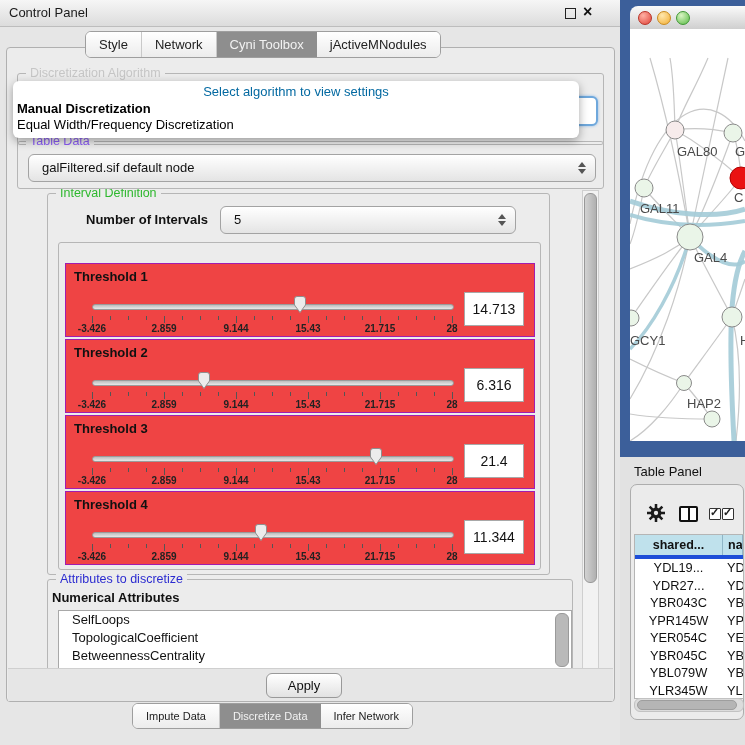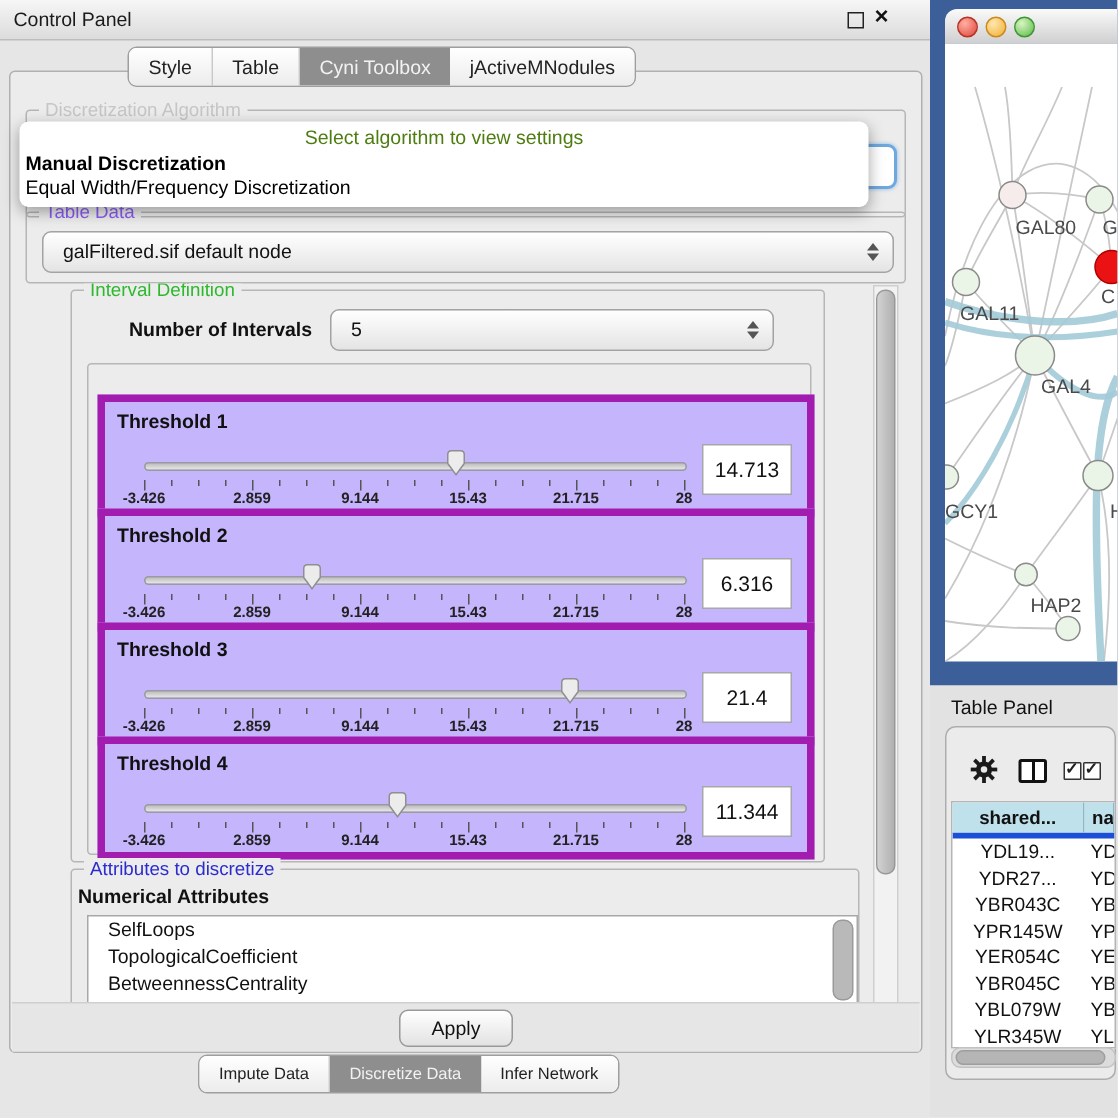--- a/index.html
+++ b/index.html
@@ -35,21 +35,21 @@
   .gtitle.faint{color:#c6c6c6;}
 
   #algorithm-group{left:10px;top:25px;width:585px;height:70px;}
   #algorithm-combo{position:absolute;left:10px;top:22px;width:566px;height:26px;background:#fff;
                    border:2px solid #6fa8dc;border-radius:6px;box-shadow:0 0 3px #8cb8e6;}
 
   
   #algo-popup{left:6px;top:33px;width:566px;height:57px;background:#fff;border-radius:6px;
               box-shadow:0 3px 10px rgba(0,0,0,.35);z-index:10;}
   #algo-popup-header{position:absolute;left:0;top:3px;width:100%;text-align:center;
-                     font-size:13px;color:#4d7c0f;}
+                     font-size:13px;color:#0369a1;}
   .popup-option{position:absolute;left:3px;width:558px;height:15px;font-size:13px;color:#000;
                 padding-left:1px;line-height:15px;}
   .popup-option.sel{font-weight:bold;}
 
   #tabledata-group{left:10px;top:93px;width:585px;height:46px;}
   .combo{position:absolute;background:linear-gradient(#ffffff,#e4e4e4);border:1px solid #a3a3a3;
          border-radius:6px;font-size:13px;color:#111;}
   .combo .cv{position:absolute;left:13px;top:0;line-height:26px;}
   .stepper{position:absolute;right:9px;top:50%;transform:translateY(-50%);width:8px;height:12px;}
   .stepper::before{content:"";position:absolute;left:0;top:0;border-left:4px solid transparent;
@@ -58,21 +58,21 @@
                   border-right:4px solid transparent;border-top:5px solid #555;}
   #tabledata-combo{left:10px;top:12px;width:566px;height:26px;}
 
   
   #scrollarea{left:34px;top:141px;width:538px;height:479px;overflow:hidden;}
   #interval-group{left:6px;top:4px;width:501px;height:380px;}
   #intervals-label{left:38px;top:18px;font-size:13px;font-weight:bold;color:#111;}
   #intervals-combo{left:172px;top:12px;width:294px;height:26px;}
 
   #thresholds-group{left:10px;top:48px;width:481px;height:326px;}
-  .th-panel{position:absolute;left:6px;width:468px;height:72px;border:5px solid #a21caf;background:#c4b5fd;}
+  .th-panel{position:absolute;left:6px;width:468px;height:72px;border:1px solid #a21caf;background:#ef4444;}
   .th-label{position:absolute;left:8px;top:5px;font-size:13px;font-weight:bold;color:#111;}
   .track{position:absolute;left:26px;top:40px;width:360px;height:4px;
          background:linear-gradient(#bdbdbd,#e8e8e8);border:1px solid #9b9b9b;border-radius:3px;}
   .tick{position:absolute;top:52px;width:1px;background:#555;height:4px;}
   .tick.major{height:7px;}
   .tlab{position:absolute;top:59px;transform:translateX(-50%);font-size:10px;font-weight:bold;color:#222;}
   .thumb{position:absolute;top:31px;width:16px;height:19px;}
   .th-value{position:absolute;left:398px;top:28px;width:58px;height:32px;background:#fff;
             border:1px solid #a8a8a8;text-align:center;line-height:32px;font-size:14px;color:#111;}
 
@@ -139,21 +139,21 @@
       <div id="cp-title" class="abs">Control Panel</div>
       <div id="float-icon" class="abs"></div>
       <div id="close-icon" class="abs">×</div>
     </div>
 
     <div id="top-tabs" class="abs">
         <div class="tab">
           <span>Style</span>
         </div>
         <div class="tab">
-          <span>Table</span>
+          <span>Network</span>
         </div>
         <div class="tab sel">
           <span>Cyni Toolbox</span>
         </div>
         <div class="tab">
           <span>jActiveMNodules</span>
         </div>
       </div>
 
     <div id="content" class="abs">

